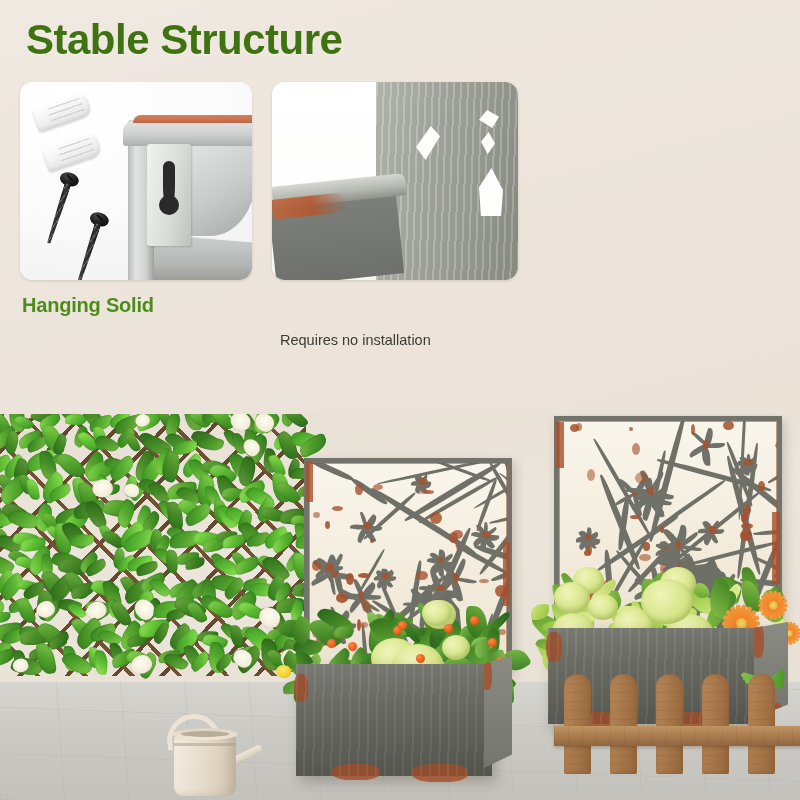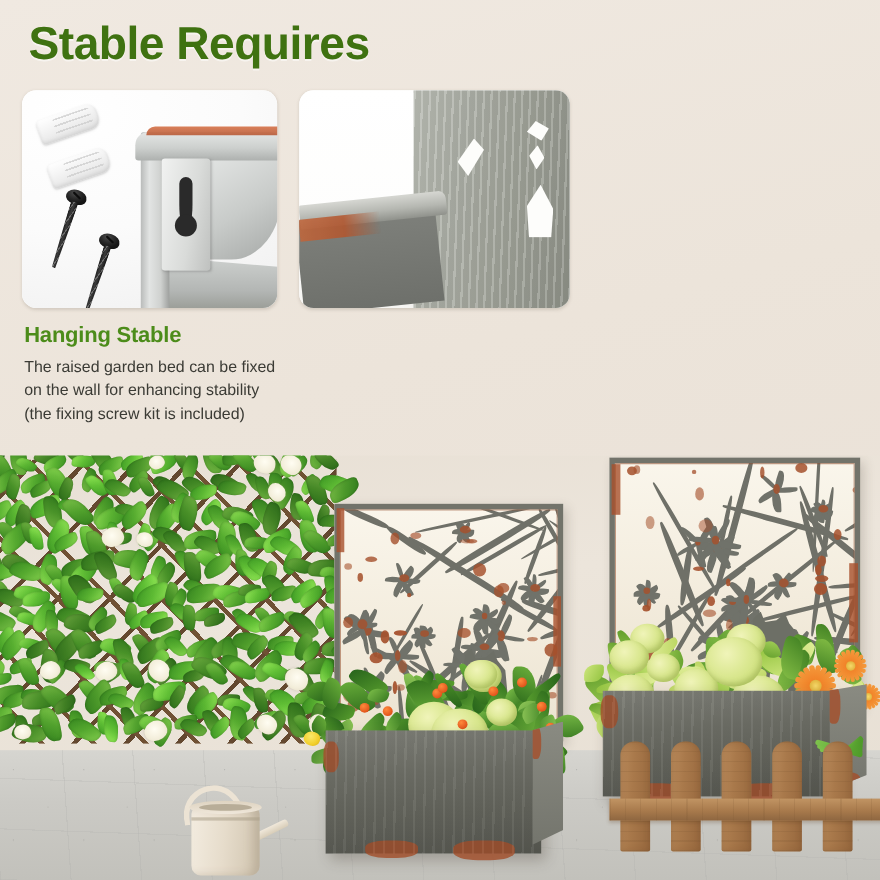--- a/index.html
+++ b/index.html
@@ -352,21 +352,21 @@
     background:radial-gradient(circle at 40% 36%,#fbe96a 0%,#f2cf2c 60%,#d8ad16 100%);
   }
   .berry { position:absolute; width:9px; height:9px; border-radius:50%;
     background:radial-gradient(circle at 36% 32%,#ff8a3c 0%,#e2551c 70%,#b93c11 100%); }
 </style>
 </head>
 <body>
 
 <div id="canvas">
 
-  <div id="headline">Stable Requires</div>
+  <div id="headline">Stable Structure</div>
 
   <div class="inset" id="inset-1">
     <div class="i1-bg"></div>
     <div class="anchor" id="anchor-a"></div>
     <div class="anchor" id="anchor-b"></div>
     <div class="screw" id="screw-a">
       <div class="head"></div>
         <div class="shank"></div>
     </div>
     <div class="screw" id="screw-b">
@@ -389,23 +389,23 @@
       <div class="cut" id="cut-1"></div>
       <div class="cut" id="cut-2"></div>
       <div class="cut" id="cut-3"></div>
       <div class="cut" id="cut-4"></div>
     </div>
     <div class="i2-box-face"></div>
     <div class="i2-box-top"></div>
     <div class="i2-rust"></div>
   </div>
 
-  <div class="cap-title" id="cap-1-title">Hanging Stable</div>
-  <div class="cap-body" id="cap-1-body">The raised garden bed can be fixed on the wall for enhancing stability (the fixing screw kit is included)</div>
-
+  <div class="cap-title" id="cap-1-title">Hanging Solid</div>
+
+  <div class="cap-body" id="cap-2-body">Requires no installation</div>
 
   <div id="scene">
     <div id="scene-wall"></div>
     <div id="floor"></div>
 
     <div id="trellis">
       <div class="lattice"></div>
       <div class="leaves" id="trellis-leaves">
           <div class="leaf" style="left: 1.58372px; top: 3.27028px; transform: rotate(306deg) scale(1.28); filter: brightness(0.84);"></div>
           <div class="leaf" style="left: 8.58372px; top: 8.27028px; transform: rotate(66deg) scale(1.17); filter: brightness(1.02);"></div>

